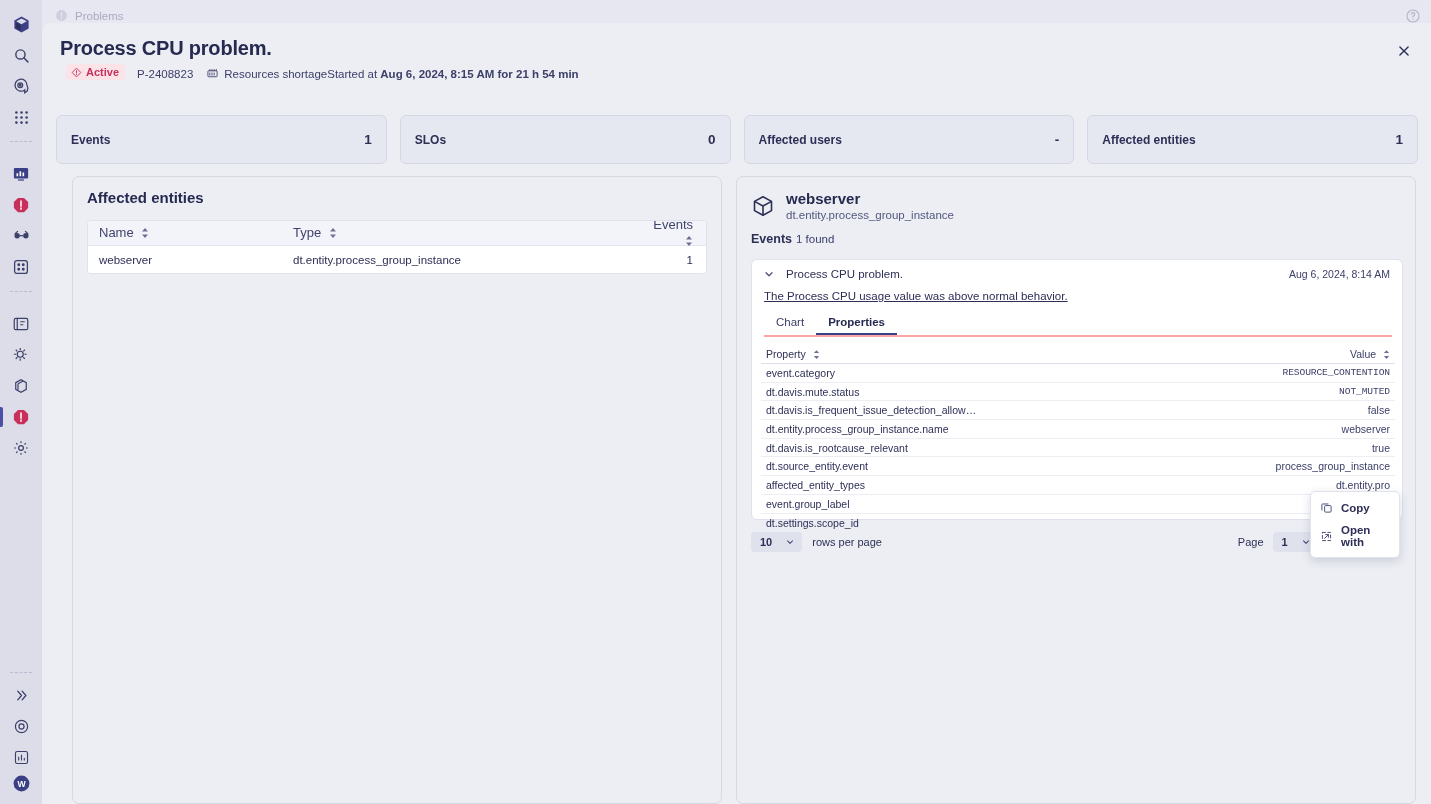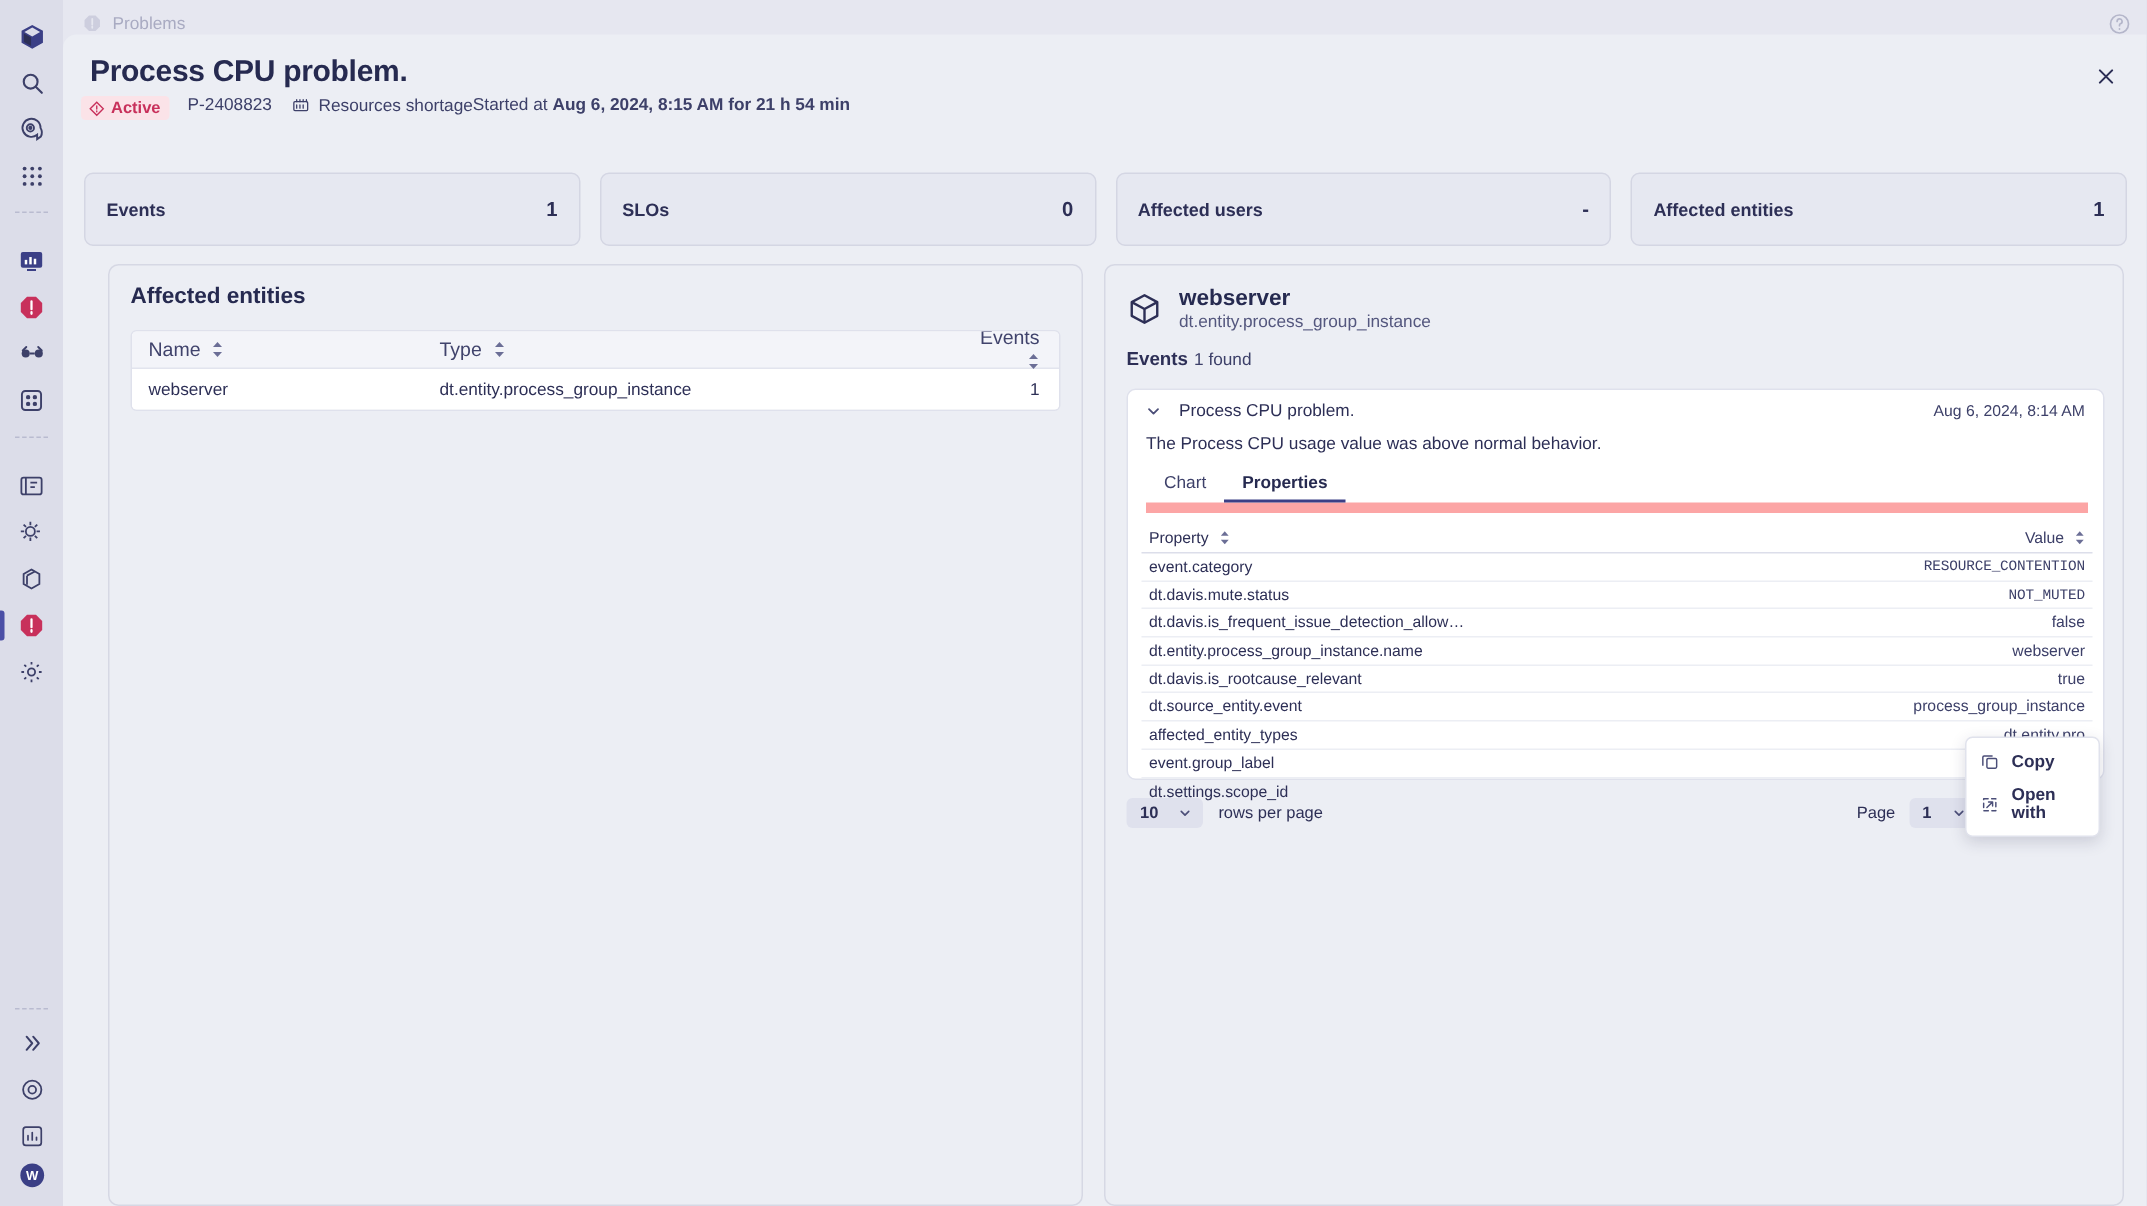--- a/index.html
+++ b/index.html
@@ -80,22 +80,22 @@
   }
 
   
   #problem-title {
     position: absolute; left: 18px; top: 14px;
     font-size: 20px; font-weight: bold;
     letter-spacing: -.2px;
     color: #262a50;
   }
   #meta-row {
-    position: absolute; left: 12px; top: 41px;
-    display: flex; align-items: flex-start;
+    position: absolute; left: 24px; top: 41px;
+    display: flex; align-items: flex-end;
     font-size: 11.5px; color: #3d4069;
     white-space: nowrap;
   }
   #status-badge {
     display: inline-flex; align-items: center; gap: 4px;
     background: #fbe3e8;
     color: #c8305b;
     border-radius: 3px;
     padding: 2px 6px 2px 5px;
     font-weight: bold;
@@ -204,25 +204,25 @@
   }
   #event-header {
     display: flex; align-items: center;
     padding: 8px 12px 0 11px;
   }
   #chev { color: #4b4e78; cursor: pointer; display:flex; margin-right: 11px; }
   #event-name { font-size: 11.5px; color: #2d2f56; }
   #event-time { margin-left: auto; font-size: 10.5px; color: #3d4069; }
   #event-desc {
     padding: 10px 0 0 12px;
-    font-size: 11.5px; color: #2d2f56;
+    font-size: 11.5px; color: #2d2f56; text-decoration: underline;
   }
   #tabs {
     display: flex; margin: 10px 0 0 12px;
-    border-bottom: 7px solid #fca5a5;
+    border-bottom: 2px solid #fca5a5;
     width: 628px;
   }
   .tab {
     font-size: 11.5px;
     padding: 4px 12px 7px 12px;
     cursor: pointer;
     color: #3d4069;
   }
   .tab.active {
     color: #262a50; font-weight: bold;

